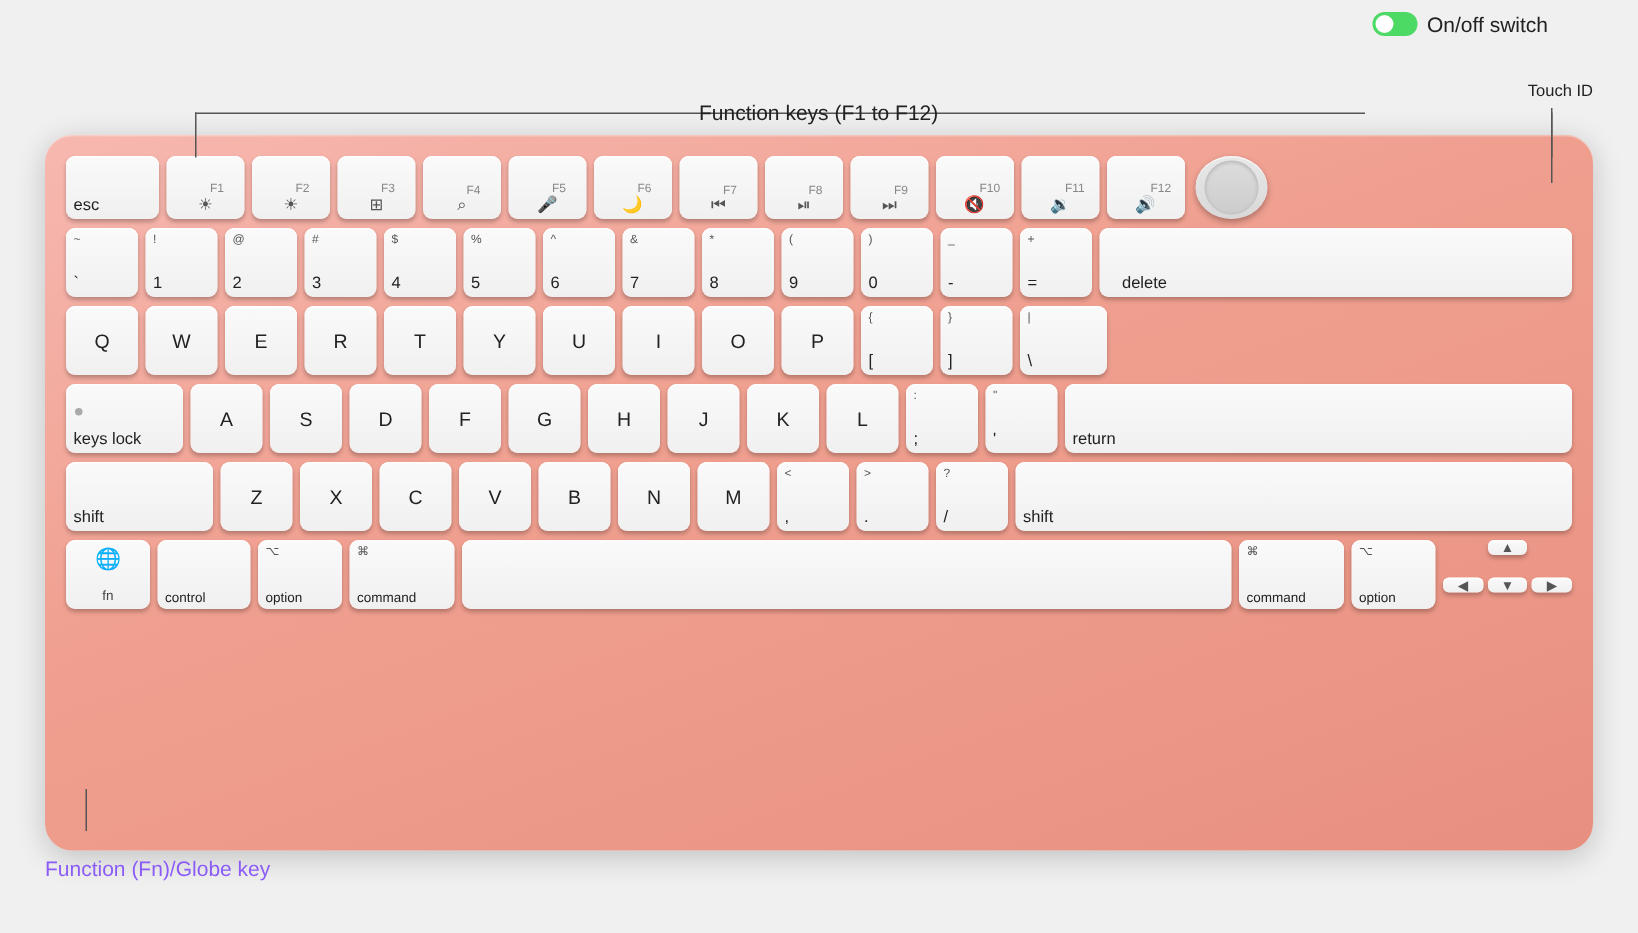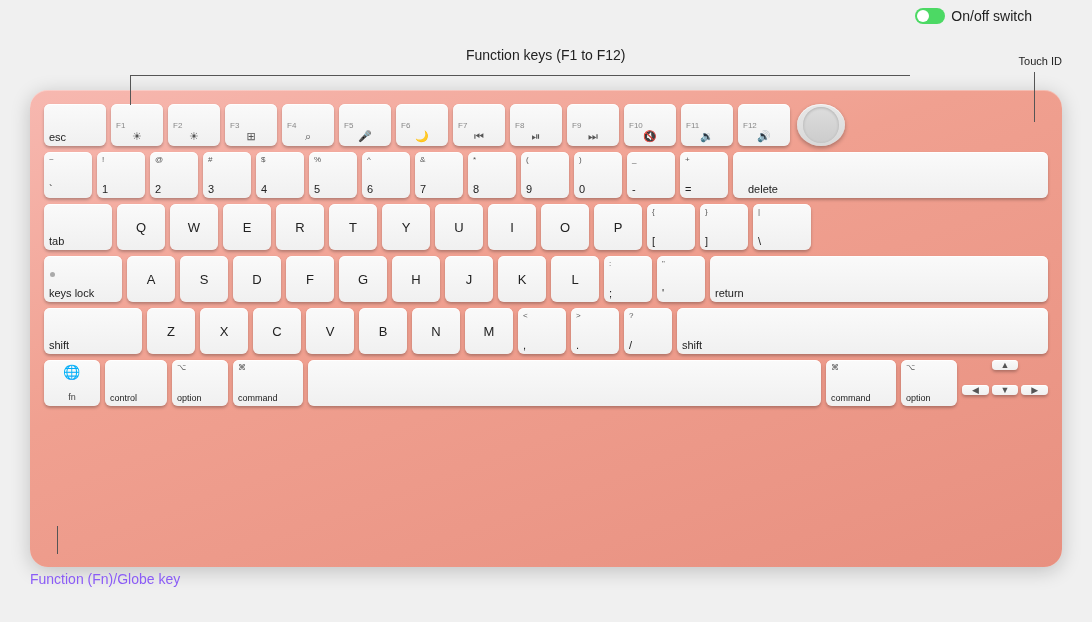--- a/index.html
+++ b/index.html
@@ -64,21 +64,21 @@
       top: 72px;
       right: 57px;
       width: 1px;
       height: 50px;
       background: #555;
     }
 
     
     .label-fnkeys {
       position: absolute;
-      top: 47px;
+      top: 67px;
       left: 50%;
       transform: translateX(-80px);
       font-size: 14px;
       color: #222;
     }
     .line-fnkeys-left {
       position: absolute;
       top: 75px;
       left: 130px;
       width: 1px;
@@ -184,21 +184,21 @@
       align-self: center;
       font-size: 13px;
       font-weight: 500;
     }
 
     
     .row-fn { height: 42px; }
     .key-esc { width: 62px; }
     .key-f { width: 52px; align-items: center; justify-content: flex-end; }
     .key-f .fn-icon { font-size: 11px; color: #555; }
-    .key-f .fn-num { font-size: 8px; color: #888; align-self: flex-start; }
+    .key-f .fn-num { font-size: 8px; color: #888; align-self: flex-start; margin-left: 24px; }
     .key-touchid {
       width: 48px;
       height: 42px;
       background: linear-gradient(180deg, #e8e8e8 0%, #d8d8d8 100%);
       border-radius: 50%;
       box-shadow: 0 2px 4px rgba(0,0,0,0.3), inset 0 1px 0 rgba(255,255,255,0.6);
       display: flex;
       align-items: center;
       justify-content: center;
       flex-shrink: 0;
@@ -424,23 +424,20 @@
       <div class="key key-num">
         <span class="top-char">+</span>
         <span class="main-label">=</span>
       </div>
       <div class="key key-delete">
         <span class="main-label">delete</span>
       </div>
     </div>
 
     <div class="key-row row-tab">
-      <div class="key key-tab">
-        <span class="main-label">tab</span>
-      </div>
       <div class="key key-letter center-label">
         <span class="main-label">Q</span>
       </div>
       <div class="key key-letter center-label">
         <span class="main-label">W</span>
       </div>
       <div class="key key-letter center-label">
         <span class="main-label">E</span>
       </div>
       <div class="key key-letter center-label">

